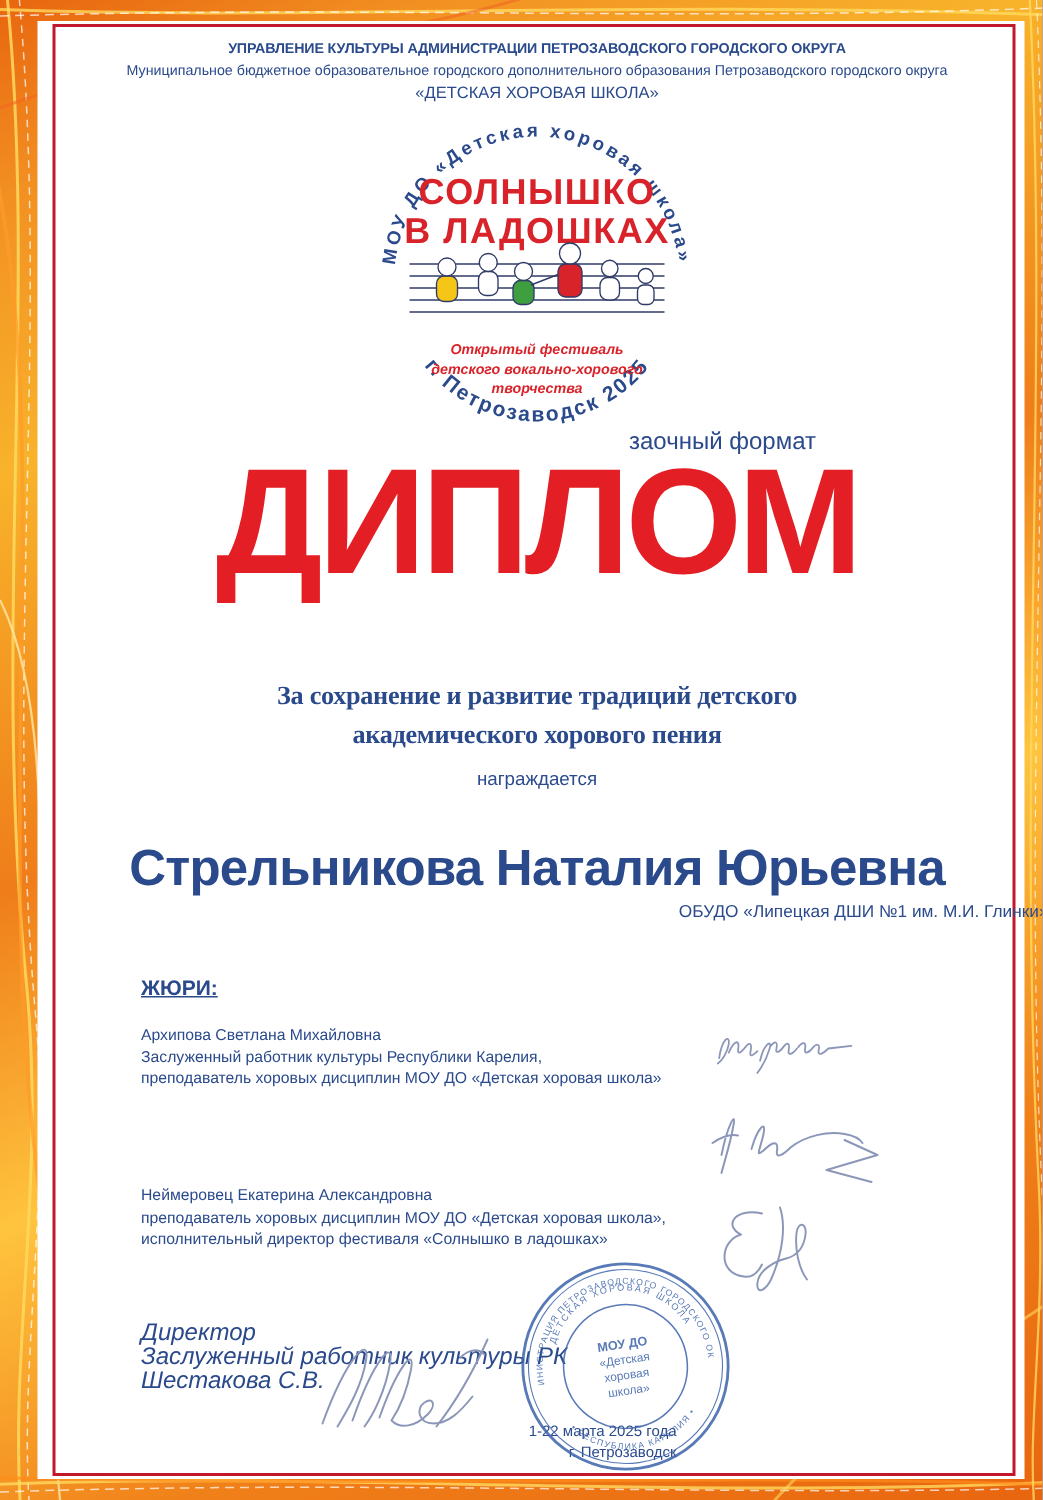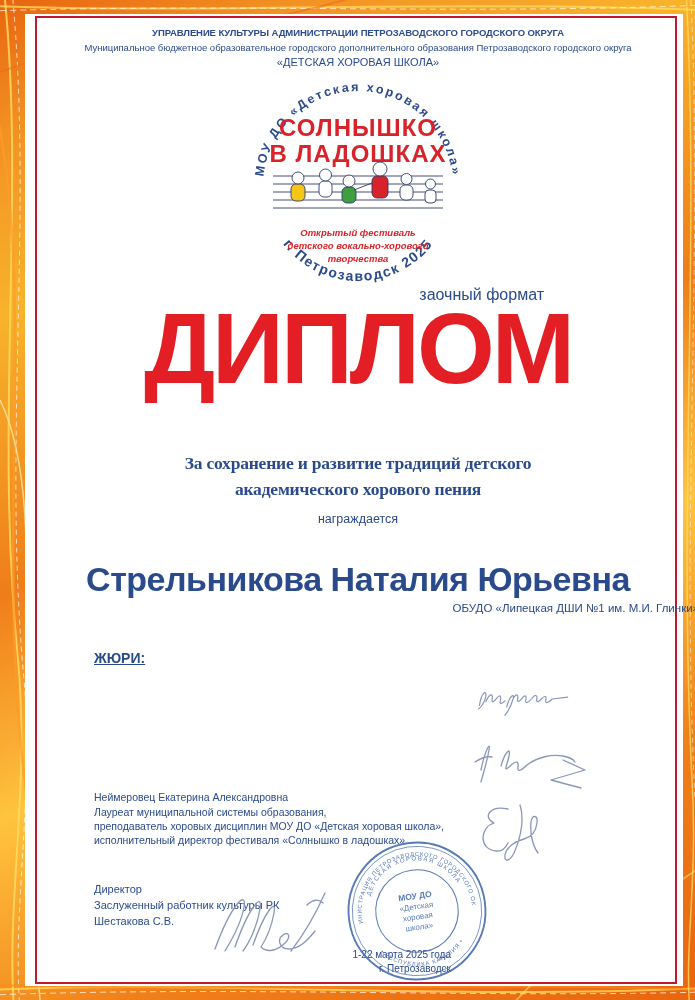--- a/index.html
+++ b/index.html
@@ -21,21 +21,21 @@
   .format-label{top:286px;left:350px;width:190px;text-align:right;font-size:16px;font-weight:normal;}
   .title-diplom{top:294px;font-size:100px;line-height:1.08;font-weight:800;color:#e31e24;letter-spacing:-3px;}
   .reason{top:450px;font-size:17.5px;font-weight:bold;line-height:26px;letter-spacing:-0.2px;font-family:Liberation Serif, serif;}
   .awarded{top:512px;font-size:12.5px;}
   .name{top:560px;font-size:34px;font-weight:bold;letter-spacing:-0.5px;}
   .org{top:602px;font-size:11.5px;text-align:right;}
   .jury-heading{left:90px;top:650px;font-size:14px;font-weight:bold;text-decoration:underline;}
   .jury-member{left:90px;width:420px;font-size:10.5px;line-height:14px;}
   .jm1{top:683px;} .jm2{top:736px;} .jm3{top:790px;}
   .jm-name{margin-bottom:1px;}
-  .director{left:90px;top:881px;font-size:11px;line-height:16px;}
+  .director{left:90px;top:881px;font-size:16px;line-height:16px;font-style:italic;}
   .date-block{top:948px;left:247px;width:200px;text-align:right;font-size:10px;line-height:14px;}
   .sig{position:absolute;}
   .sig path{fill:none;stroke:#8b96b8;stroke-width:1.3;stroke-linecap:round;stroke-linejoin:round;}
   .sig1{left:470px;top:680px;}
   .sig2{left:463px;top:730px;}
   .sig3{left:466px;top:797px;}
   .sigD{left:203px;top:883px;}
   .stamp{position:absolute;left:338px;top:836px;transform:rotate(-8deg);opacity:0.85;}
   .stamp text{fill:#3c63ab;}
   .stamp circle{fill:none;stroke:#3c63ab;}
@@ -124,25 +124,29 @@
       <div>За сохранение и развитие традиций детского</div>
       <div>академического хорового пения</div>
     </div>
 
     <div class="ctr awarded">награждается</div>
     <div class="ctr name">Стрельникова Наталия Юрьевна</div>
     <div class="ctr org">ОБУДО «Липецкая ДШИ №1 им. М.И. Глинки»</div>
 
     <div class="jury-heading">ЖЮРИ:</div>
 
+    <div class="jury-member jm1">
+      <div class="jm-name">Архипова Светлана Михайловна</div>
+      <div class="jm-line">Заслуженный работник культуры Республики Карелия,</div>
+      <div class="jm-line">преподаватель хоровых дисциплин МОУ ДО «Детская хоровая школа»</div>
+    </div>
 
 
     <div class="jury-member jm3">
       <div class="jm-name">Неймеровец Екатерина Александровна</div>
-      <div class="jm-line">Лауреат муниципальной системы образования,</div>
       <div class="jm-line">преподаватель хоровых дисциплин МОУ ДО «Детская хоровая школа»,</div>
       <div class="jm-line">исполнительный директор фестиваля «Солнышко в ладошках»</div>
     </div>
 
     <div class="director">
       <div>Директор</div>
       <div>Заслуженный работник культуры РК</div>
       <div>Шестакова С.В.</div>
     </div>
 

